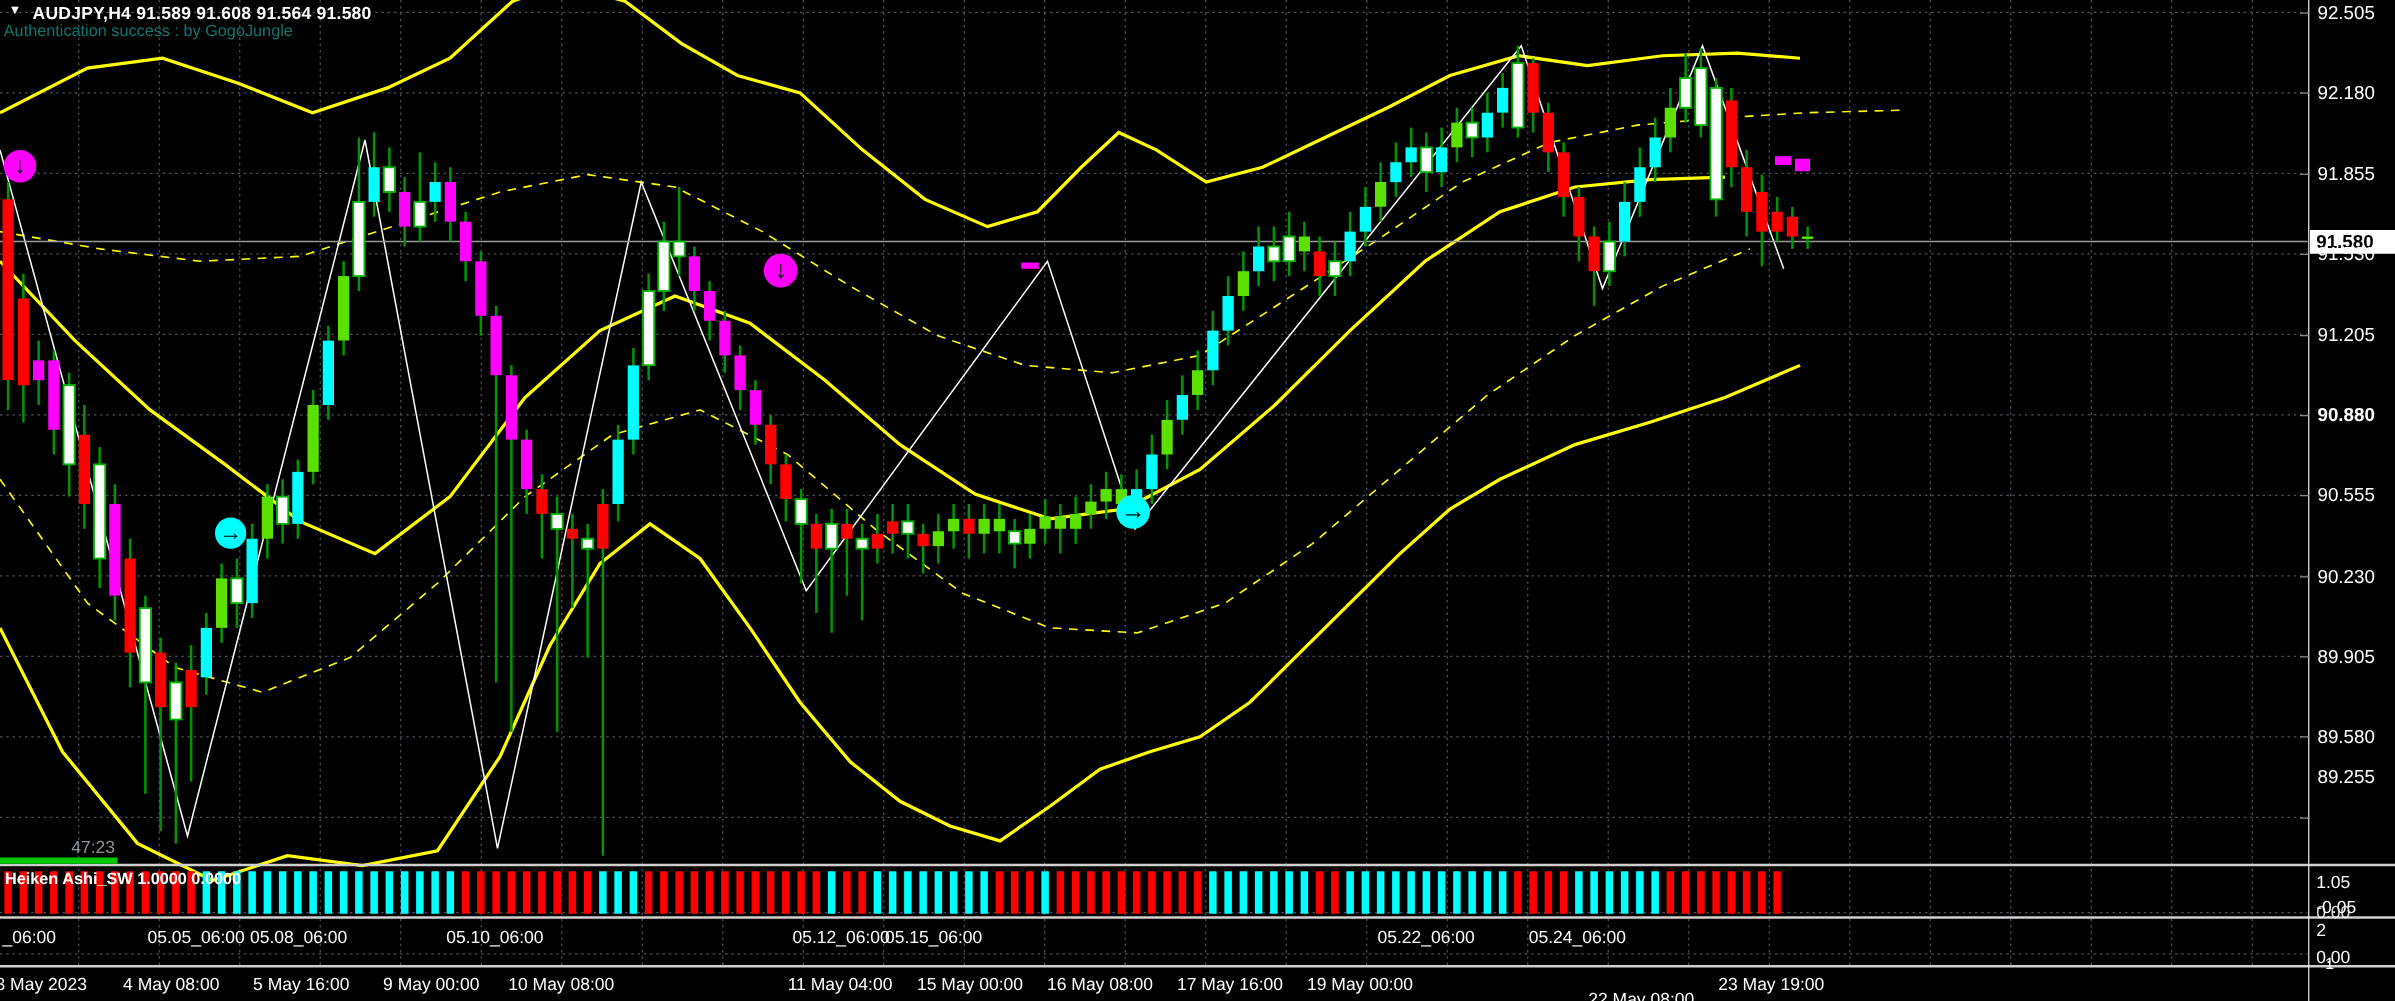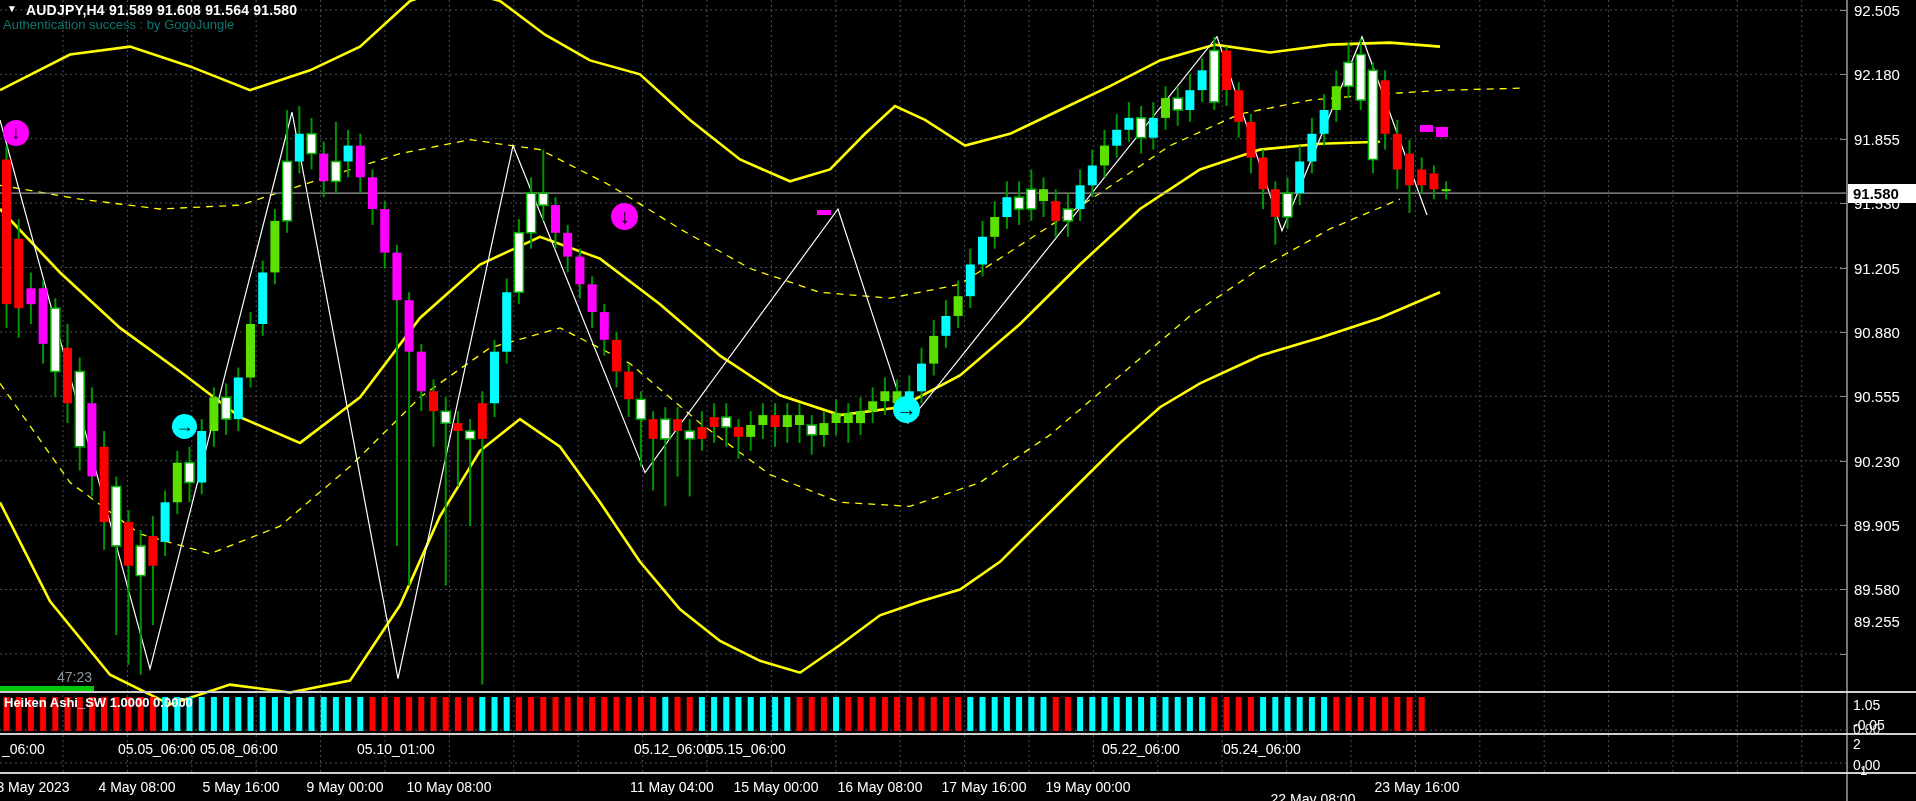--- a/index.html
+++ b/index.html
@@ -463,21 +463,21 @@
       <div class="abs plabel" style="top: 1.9075px;">92.505</div>
       <div class="abs ptick" style="top: 9.9075px;"></div>
       <div class="abs plabel" style="top: 66.3063px;">92.180</div>
       <div class="abs ptick" style="top: 74.3063px;"></div>
       <div class="abs plabel" style="top: 130.705px;">91.855</div>
       <div class="abs ptick" style="top: 138.705px;"></div>
       <div class="abs plabel" style="top: 195.104px;">91.530</div>
       <div class="abs ptick" style="top: 203.104px;"></div>
       <div class="abs plabel" style="top: 259.502px;">91.205</div>
       <div class="abs ptick" style="top: 267.502px;"></div>
-      <div class="abs plabel" style="top: 323.901px;">90.880</div>
+      <div class="abs plabel" style="top: 323.901px; font-weight: bold;">90.880</div>
       <div class="abs ptick" style="top: 331.901px;"></div>
       <div class="abs plabel" style="top: 388.3px;">90.555</div>
       <div class="abs ptick" style="top: 396.3px;"></div>
       <div class="abs plabel" style="top: 452.699px;">90.230</div>
       <div class="abs ptick" style="top: 460.699px;"></div>
       <div class="abs plabel" style="top: 517.097px;">89.905</div>
       <div class="abs ptick" style="top: 525.097px;"></div>
       <div class="abs plabel" style="top: 581.496px;">89.580</div>
       <div class="abs ptick" style="top: 589.496px;"></div>
       <div class="abs plabel" style="top: 613px;">89.255</div>
@@ -488,27 +488,27 @@
       <div class="abs tlabel" style="left: 137px;">4 May 08:00</div>
       <div class="abs tlabel" style="left: 241px;">5 May 16:00</div>
       <div class="abs tlabel" style="left: 345px;">9 May 00:00</div>
       <div class="abs tlabel" style="left: 449px;">10 May 08:00</div>
       <div class="abs tlabel" style="left: 672px;">11 May 04:00</div>
       <div class="abs tlabel" style="left: 776px;">15 May 00:00</div>
       <div class="abs tlabel" style="left: 880px;">16 May 08:00</div>
       <div class="abs tlabel" style="left: 984px;">17 May 16:00</div>
       <div class="abs tlabel" style="left: 1088px;">19 May 00:00</div>
       <div class="abs tlabel" style="left: 1313px; margin-top: 12px;">22 May 08:00</div>
-      <div class="abs tlabel" style="left: 1417px;">23 May 16:00</div>
+      <div class="abs tlabel" style="left: 1417px;">23 May 19:00</div>
     </div>
 <div id="date-pane-labels">
       <div class="abs dlabel" style="left: 2px;">_06:00</div>
       <div class="abs dlabel" style="left: 118px;">05.05_06:00</div>
       <div class="abs dlabel" style="left: 200px;">05.08_06:00</div>
-      <div class="abs dlabel" style="left: 357px;">05.10_01:00</div>
+      <div class="abs dlabel" style="left: 357px;">05.10_06:00</div>
       <div class="abs dlabel" style="left: 634px;">05.12_06:00</div>
       <div class="abs dlabel" style="left: 708px;">05.15_06:00</div>
       <div class="abs dlabel" style="left: 1102px;">05.22_06:00</div>
       <div class="abs dlabel" style="left: 1223px;">05.24_06:00</div>
     </div>
 <div id="signal-layer">
       <div class="abs sig" style="left: 3px; top: 120px; width: 26px; height: 26px; background: rgb(255, 0, 255); font-size: 19px;">↓</div>
       <div class="abs sig" style="left: 172px; top: 414px; width: 25px; height: 25px; background: rgb(0, 255, 255); font-size: 18px;">→</div>
       <div class="abs sig" style="left: 611px; top: 203px; width: 27px; height: 27px; background: rgb(255, 0, 255); font-size: 20px;">↓</div>
       <div class="abs sig" style="left: 893px; top: 396px; width: 27px; height: 27px; background: rgb(0, 255, 255); font-size: 20px;">→</div>

